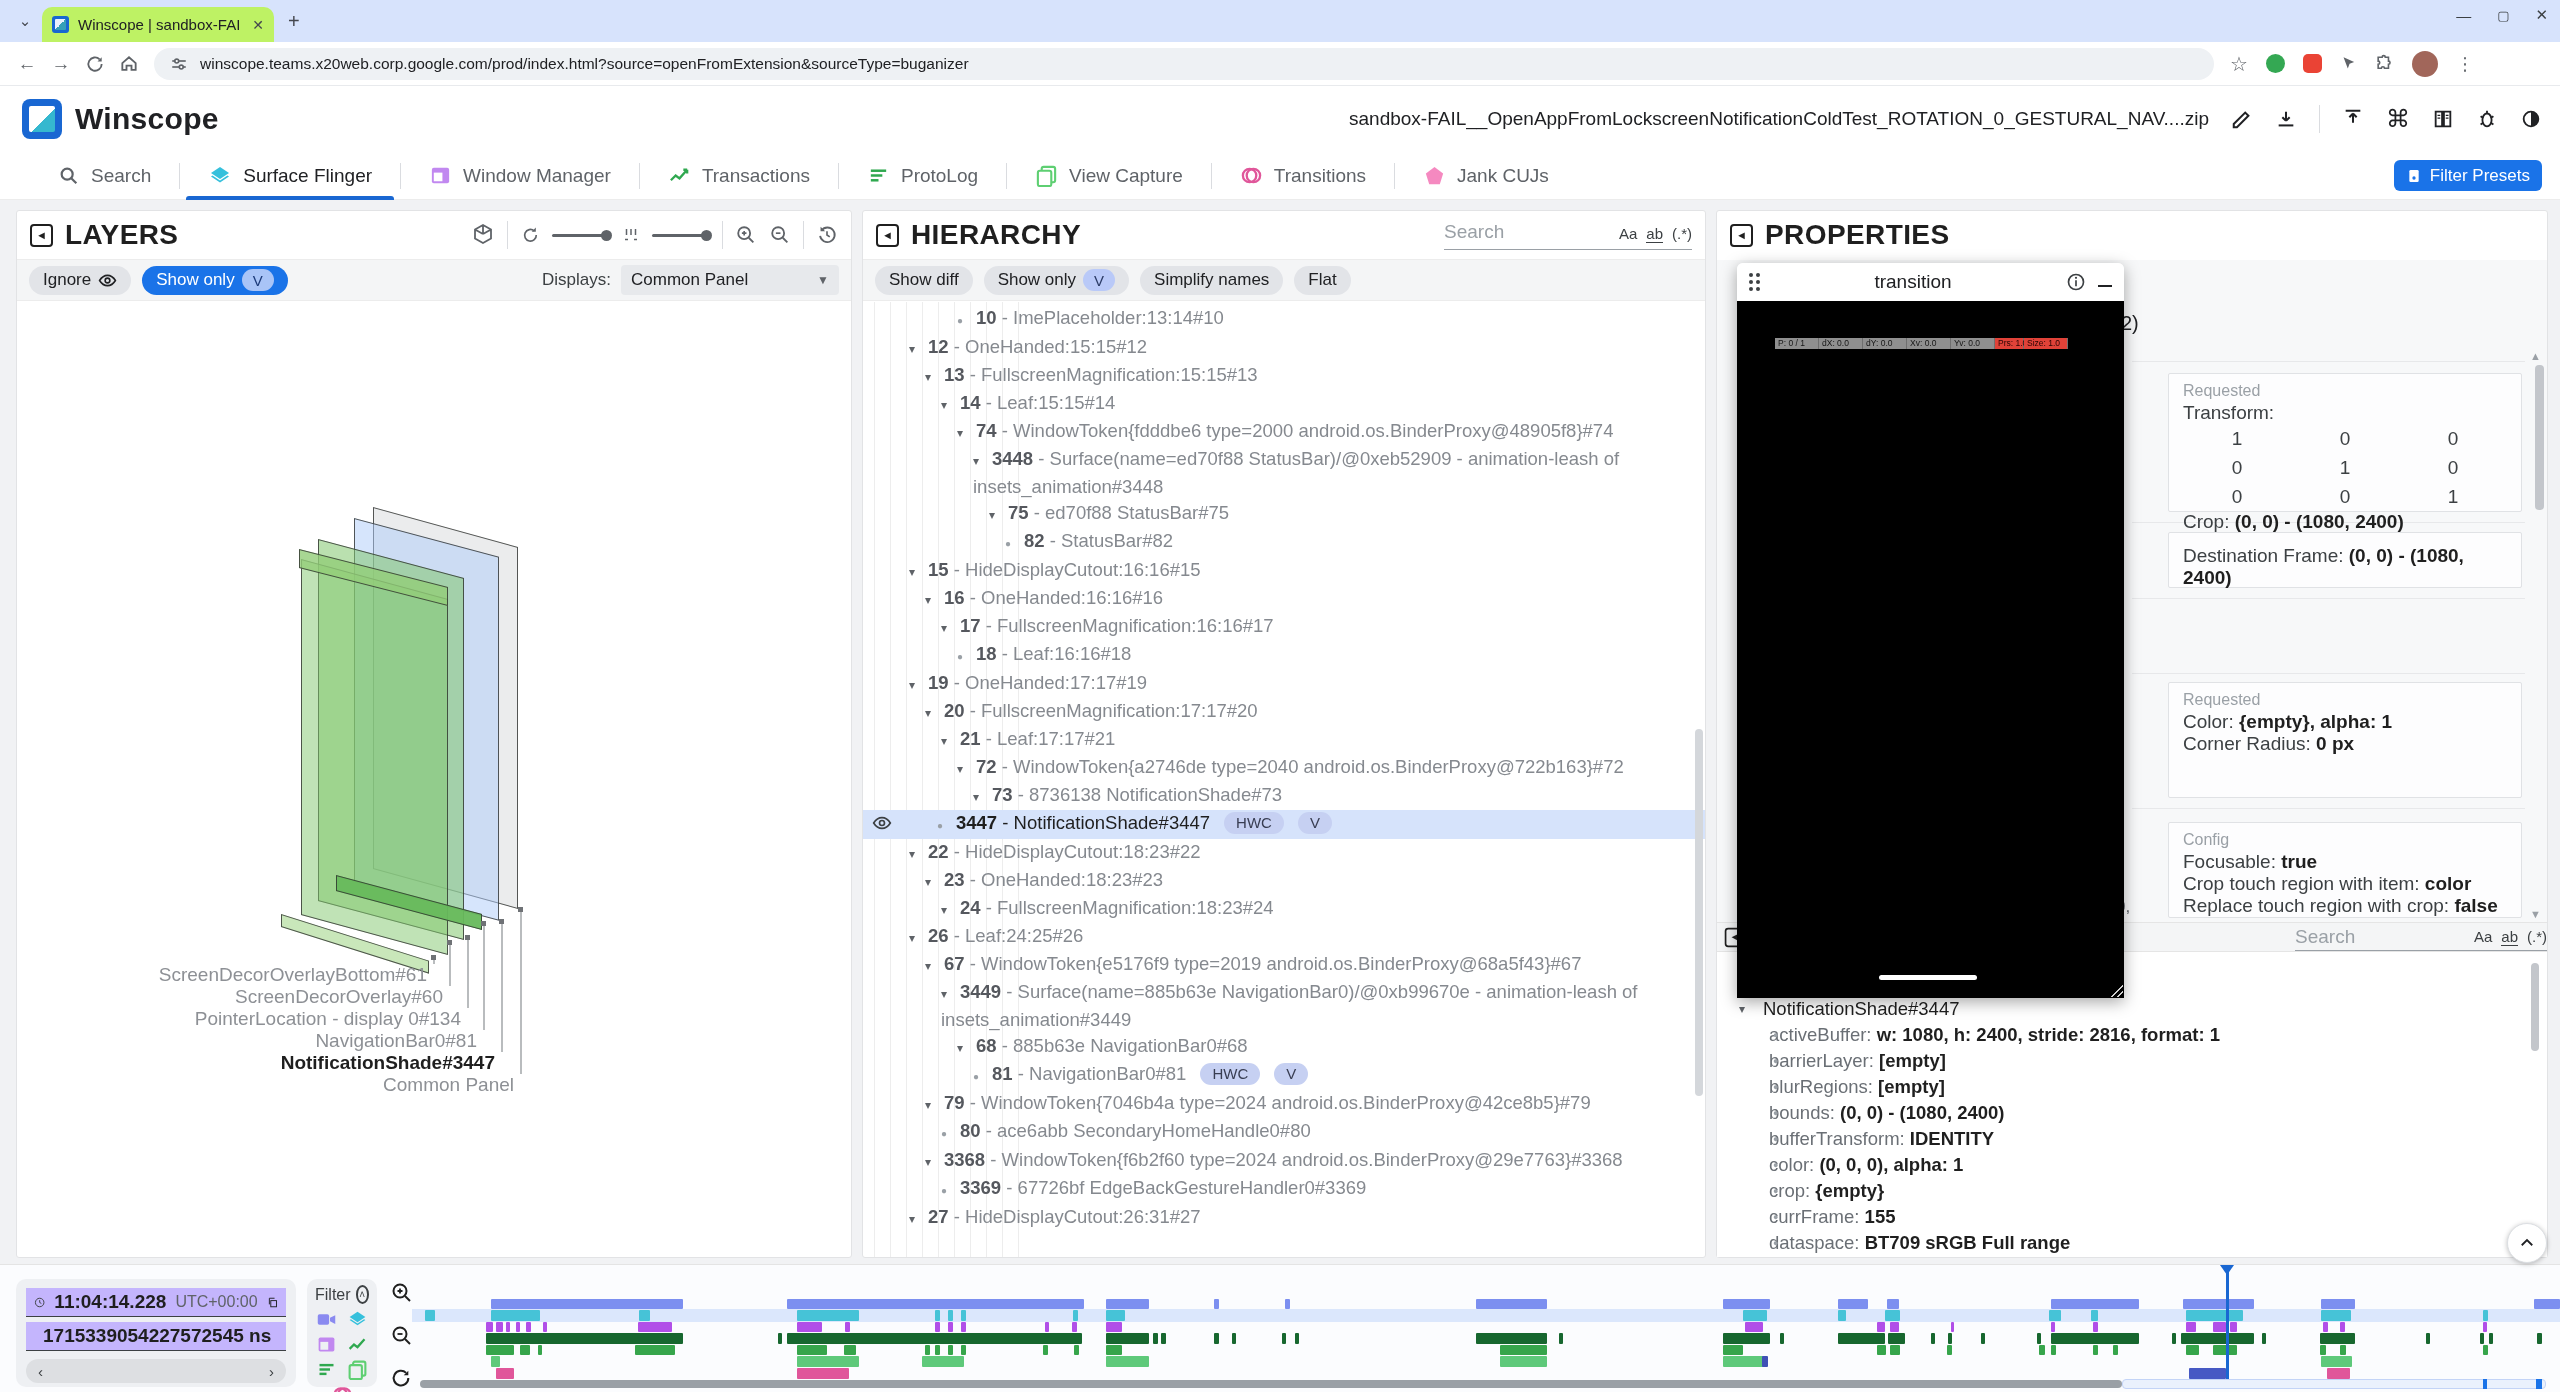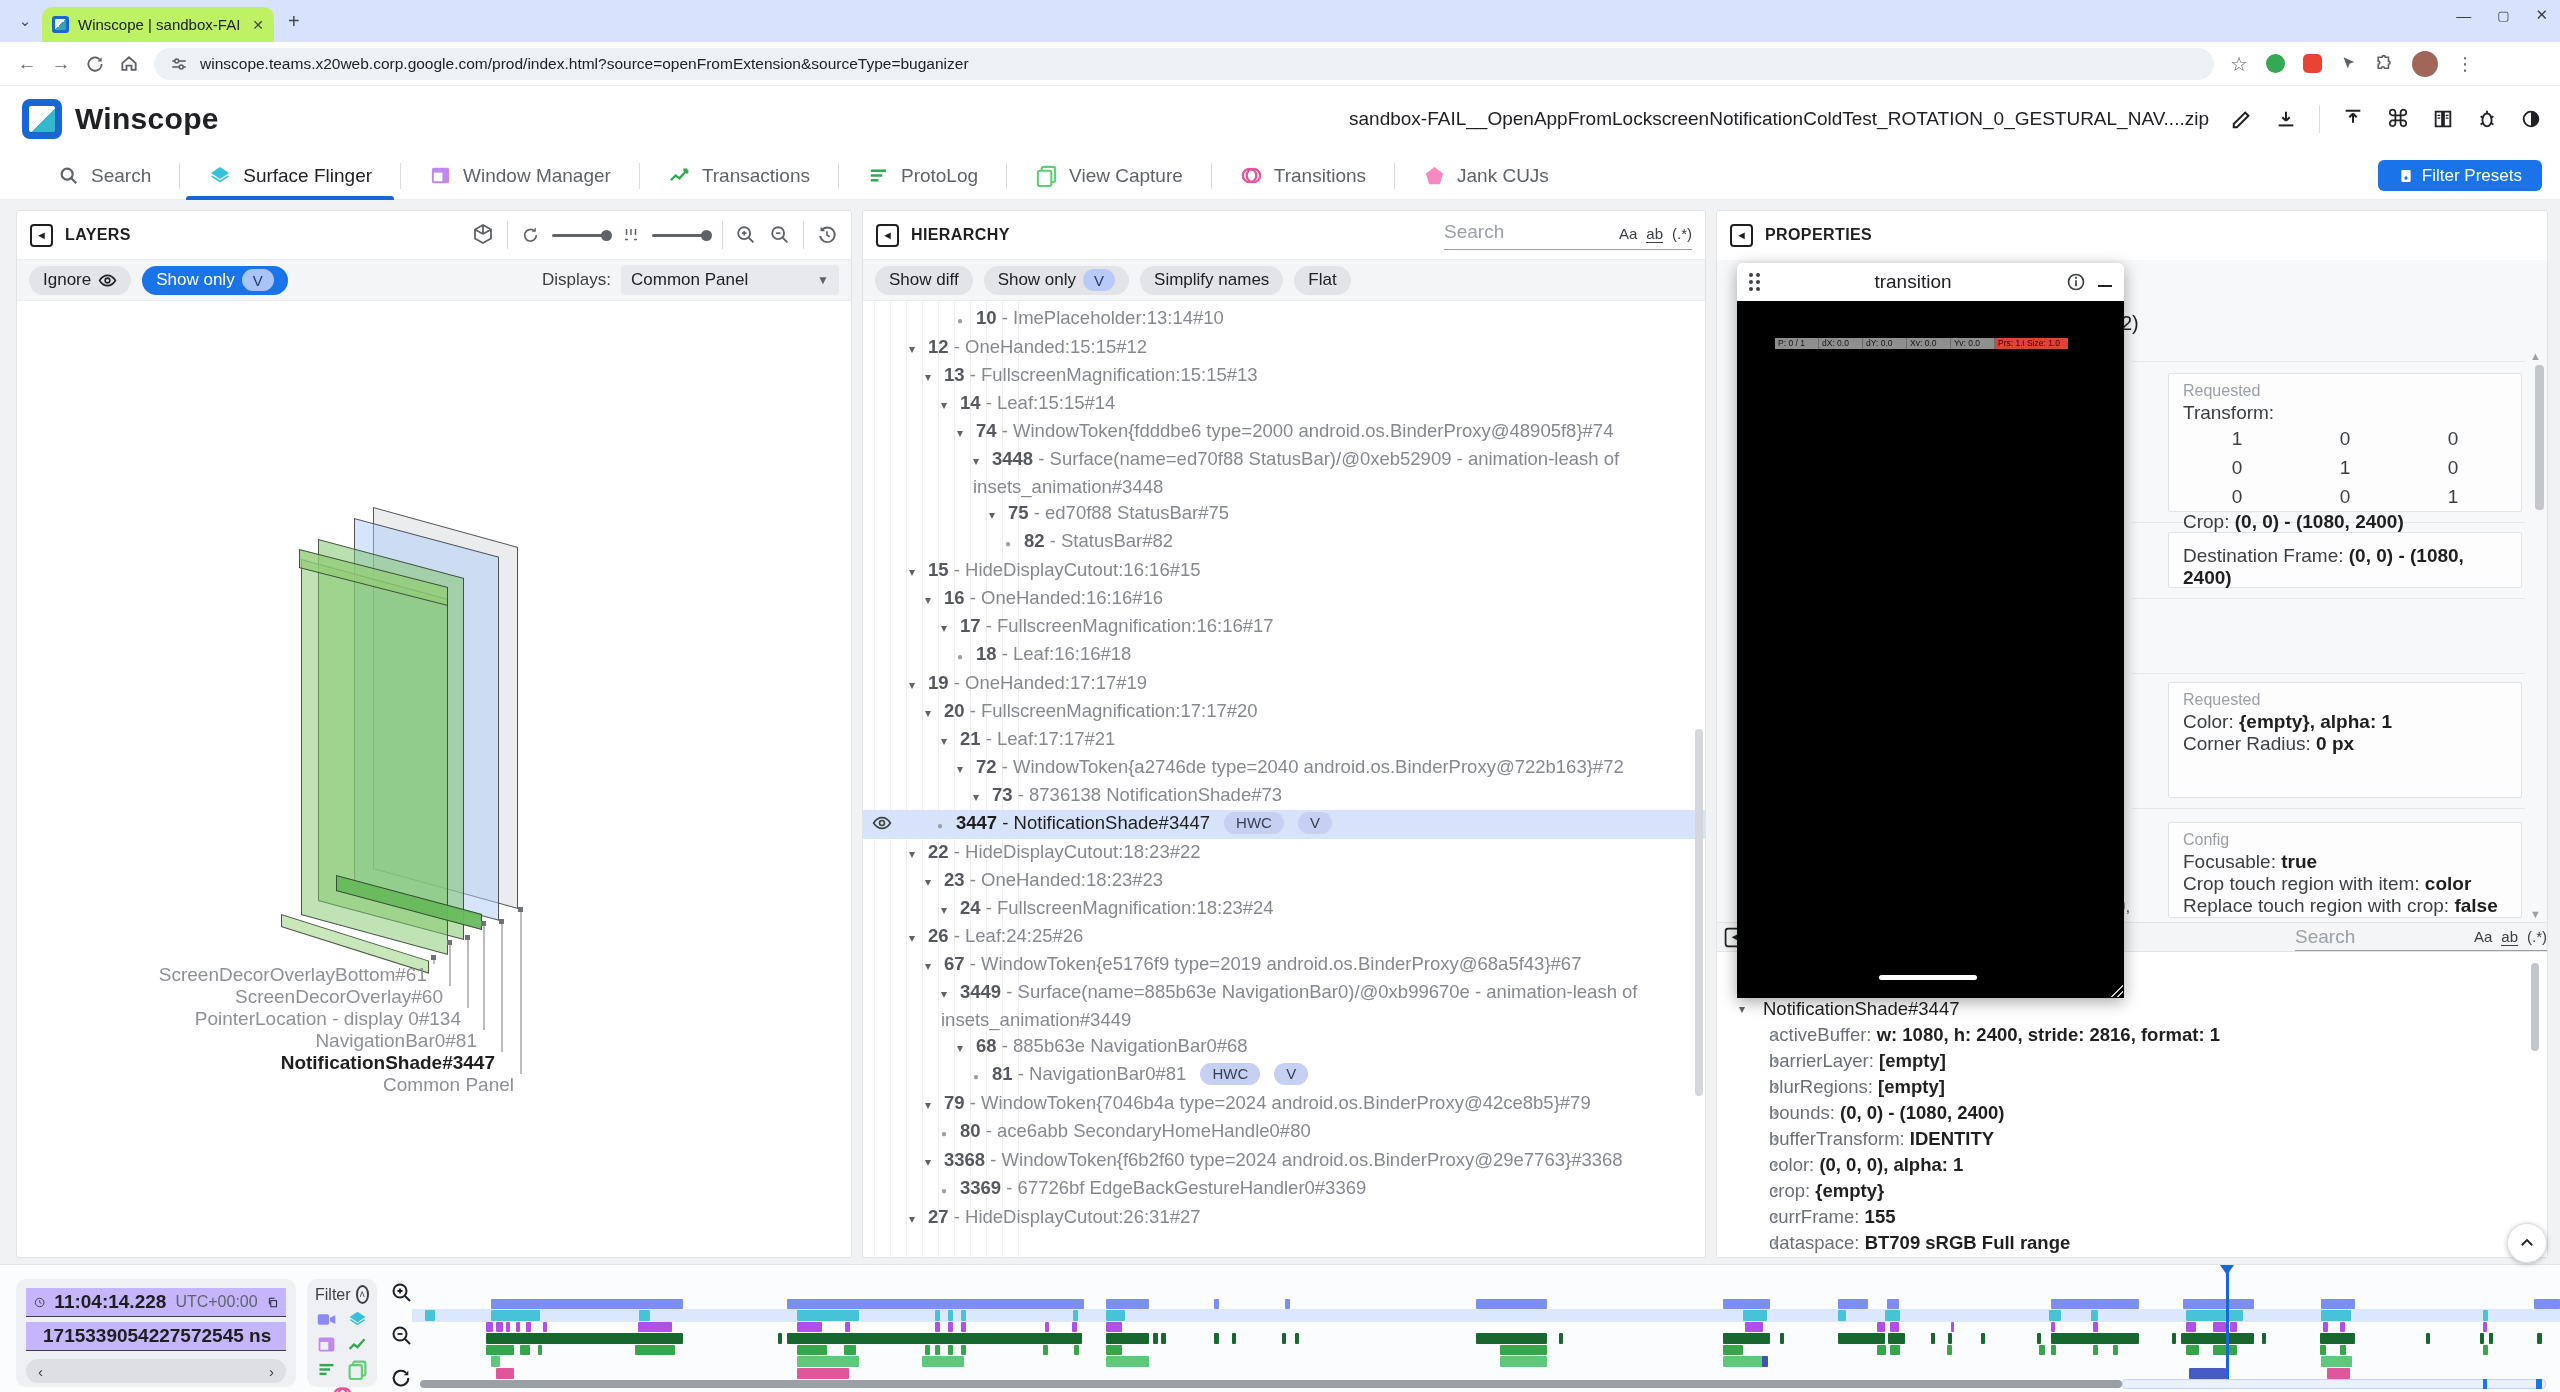--- a/index.html
+++ b/index.html
@@ -34,29 +34,29 @@
   #tracefile { font-size:19px; color:#202124; }
   .hic { color:#202124; }
   .vdiv { width:1px; height:28px; background:#dadce0; }
 
   
   #apptabs { position:absolute; left:0; top:152px; width:2560px; height:48px; background:#fff; display:flex; align-items:center; border-bottom:1px solid #ececec;}
   .atab { display:flex; align-items:center; gap:11px; padding:0 28px; height:48px; position:relative; font-size:19px; color:#5f6368; }
   .atab.active { color:#202124; }
   .atab.active::after { content:""; position:absolute; left:6px; right:6px; bottom:0; height:4px; background:#1967d2; border-radius:3px 3px 0 0;}
   .tsep { width:1px; height:26px; background:#dadce0; }
-  #filter-presets { position:absolute; right:18px; top:8px; height:31px; background:#1a73e8; color:#fff; border:none; border-radius:6px; font-size:17px; font-family:inherit; display:flex; align-items:center; gap:8px; padding:0 20px;}
+  #filter-presets { position:absolute; right:18px; top:8px; height:31px; background:#1a73e8; color:#fff; border:none; border-radius:6px; font-size:17px; font-family:inherit; display:flex; align-items:center; gap:8px; padding:0 12px;}
 
   
   .panel { position:absolute; top:210px; height:1048px; background:#fff; border:1px solid #e2e3e5; border-radius:3px;}
   #p-layers { left:16px; width:836px; }
   #p-hier { left:862px; width:844px; }
   #p-props { left:1716px; width:832px; }
   .phead { height:48px; display:flex; align-items:center; padding:0 13px; gap:12px;}
-  .ptitle { font-size:16px; font-weight:700; color:#1f1f1f; letter-spacing:.4px;}
+  .ptitle { font-size:28px; font-weight:700; color:#1f1f1f; letter-spacing:.4px;}
   .cic { width:23px; height:23px; border:2.5px solid #1f1f1f; border-radius:4px; color:#1f1f1f; font-size:11px; line-height:19px; text-align:center; font-weight:700;}
   .chipsrow { height:42px; background:#f4f5f6; border-top:1px solid #ececec; border-bottom:1px solid #ececec; display:flex; align-items:center; padding:0 12px; gap:11px;}
   .chip { height:29px; border-radius:15px; background:#e2e4e8; color:#202124; font-size:17px; display:flex; align-items:center; gap:7px; padding:0 14px; white-space:nowrap;}
   .chip.blue { background:#1a73e8; color:#fff; }
   .badge { background:#a9c4f7; color:#1d3b7a; border-radius:12px; height:22px; padding:0 11px; font-size:15px; display:flex; align-items:center;}
   .badge.inchip { background:#b9c9f8; color:#2b3b66;}
 
   
   #ltools { margin-left:auto; display:flex; align-items:center; gap:12px; color:#5f6368;}
   .slider { width:58px; height:3px; background:#5f6368; border-radius:2px; position:relative;}

